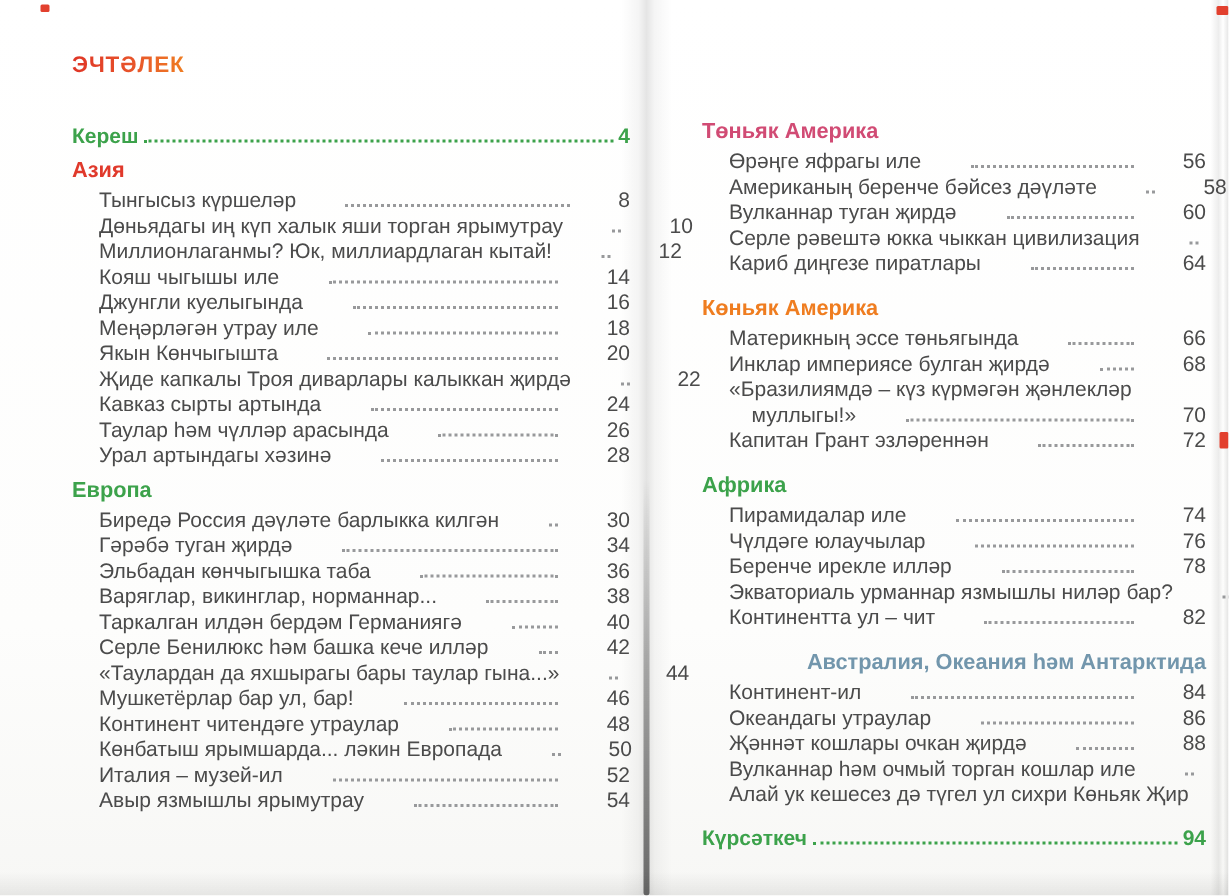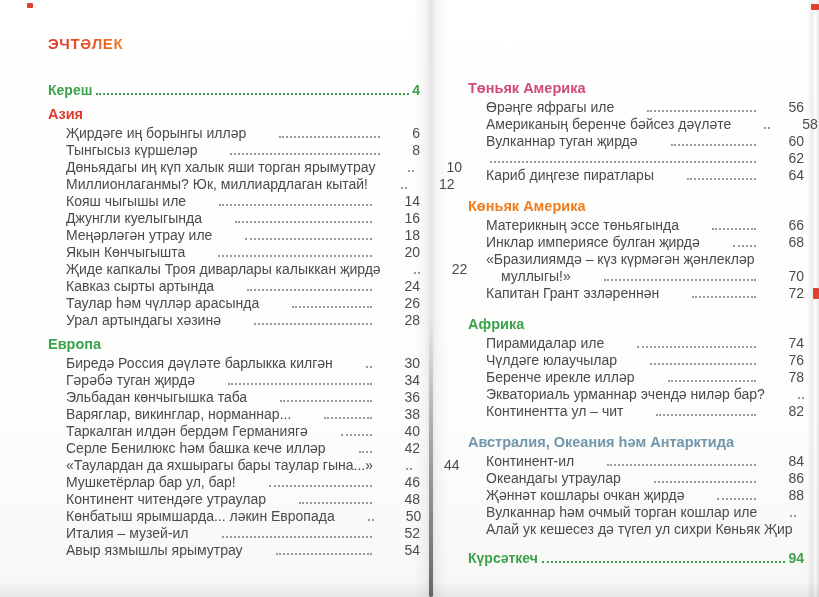--- a/index.html
+++ b/index.html
@@ -84,25 +84,20 @@
     <div class="toc-row intro-row">
       <span class="t">Кереш</span>
       <span class="leader"></span>
       <span class="num">4</span>
     </div>
 
     <div id="left-sections">
         <div class="toc-section">
           <div class="sec-heading" style="color: rgb(224, 57, 43);">Азия</div>
           <div class="toc-row">
-            <span class="t">Җирдәге иң борынгы илләр</span>
-            <span class="leader"></span>
-            <span class="num">6</span>
-          </div>
-          <div class="toc-row">
             <span class="t">Тынгысыз күршеләр</span>
             <span class="leader"></span>
             <span class="num">8</span>
           </div>
           <div class="toc-row">
             <span class="t">Дөньядагы иң күп халык яши торган ярымутрау</span>
             <span class="leader"></span>
             <span class="num">10</span>
           </div>
           <div class="toc-row">
@@ -230,20 +225,21 @@
             <span class="t">Американың беренче бәйсез дәүләте</span>
             <span class="leader"></span>
             <span class="num">58</span>
           </div>
           <div class="toc-row">
             <span class="t">Вулканнар туган җирдә</span>
             <span class="leader"></span>
             <span class="num">60</span>
           </div>
           <div class="toc-row">
+            <span class="t">Серле рәвештә юкка чыккан цивилизация</span>
             <span class="leader"></span>
             <span class="num">62</span>
           </div>
           <div class="toc-row">
             <span class="t">Кариб диңгезе пиратлары</span>
             <span class="leader"></span>
             <span class="num">64</span>
           </div>
         </div>
         <div class="toc-section">
@@ -283,32 +279,32 @@
             <span class="t">Чүлдәге юлаучылар</span>
             <span class="leader"></span>
             <span class="num">76</span>
           </div>
           <div class="toc-row">
             <span class="t">Беренче ирекле илләр</span>
             <span class="leader"></span>
             <span class="num">78</span>
           </div>
           <div class="toc-row">
-            <span class="t">Экваториаль урманнар эчендә ниләр бар?</span>
+            <span class="t">Экваториаль урманнар язмышлы ниләр бар?</span>
             <span class="leader"></span>
             <span class="num">80</span>
           </div>
           <div class="toc-row">
             <span class="t">Континентта ул – чит</span>
             <span class="leader"></span>
             <span class="num">82</span>
           </div>
         </div>
         <div class="toc-section">
-          <div class="sec-heading" style="color: rgb(114, 150, 172);">Австралия, Океания һәм Антарктида</div>
+          <div class="sec-heading" style="color: rgb(114, 150, 172); text-align: right;">Австралия, Океания һәм Антарктида</div>
           <div class="toc-row">
             <span class="t">Континент-ил</span>
             <span class="leader"></span>
             <span class="num">84</span>
           </div>
           <div class="toc-row">
             <span class="t">Океандагы утраулар</span>
             <span class="leader"></span>
             <span class="num">86</span>
           </div>

